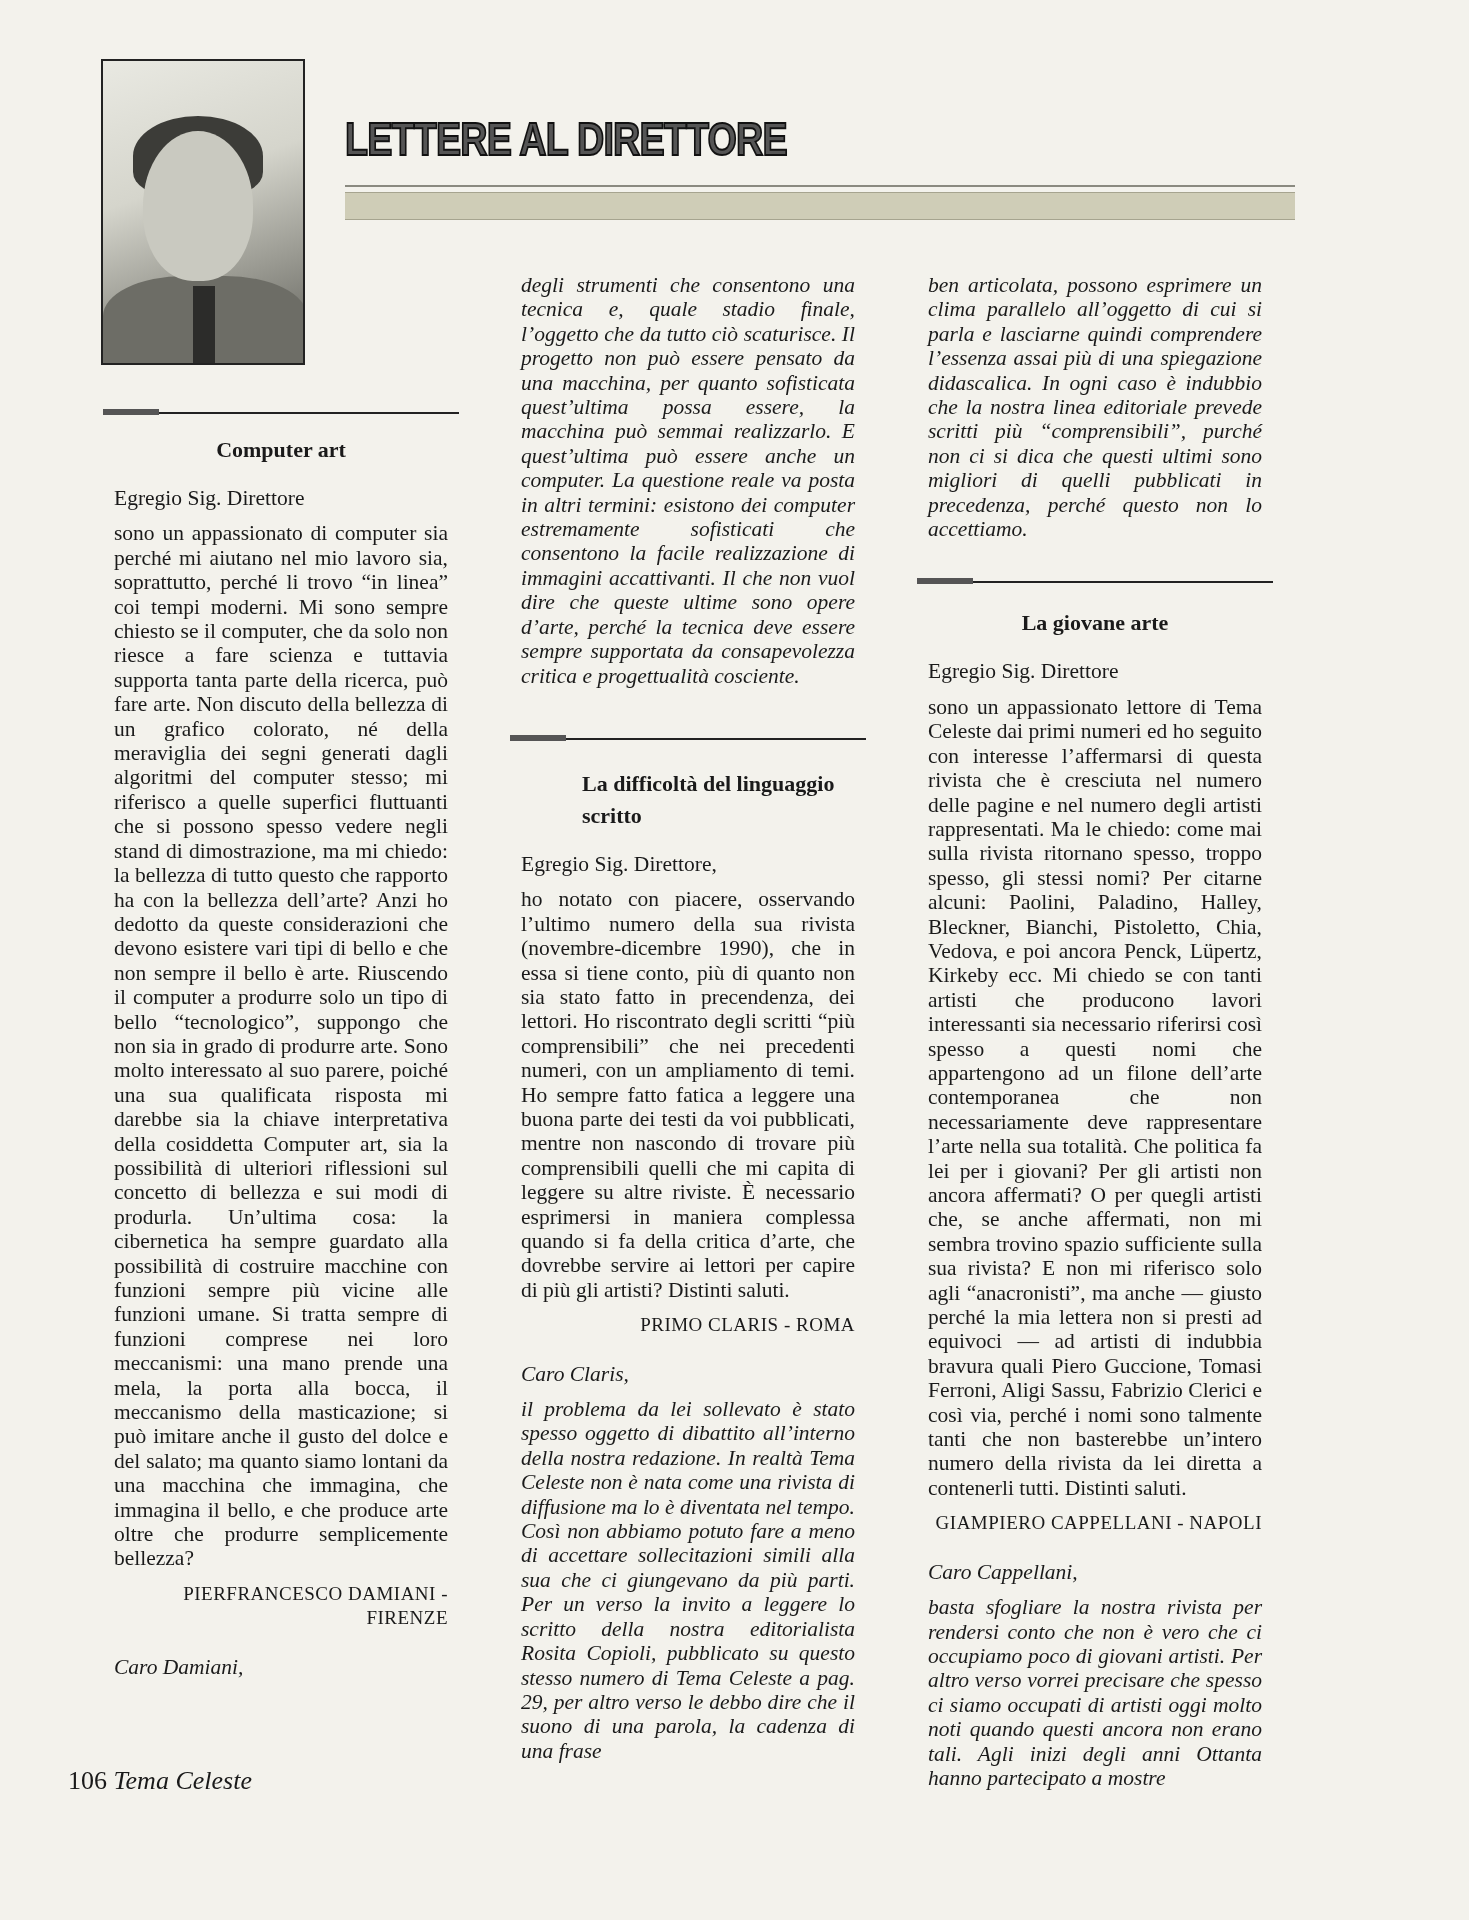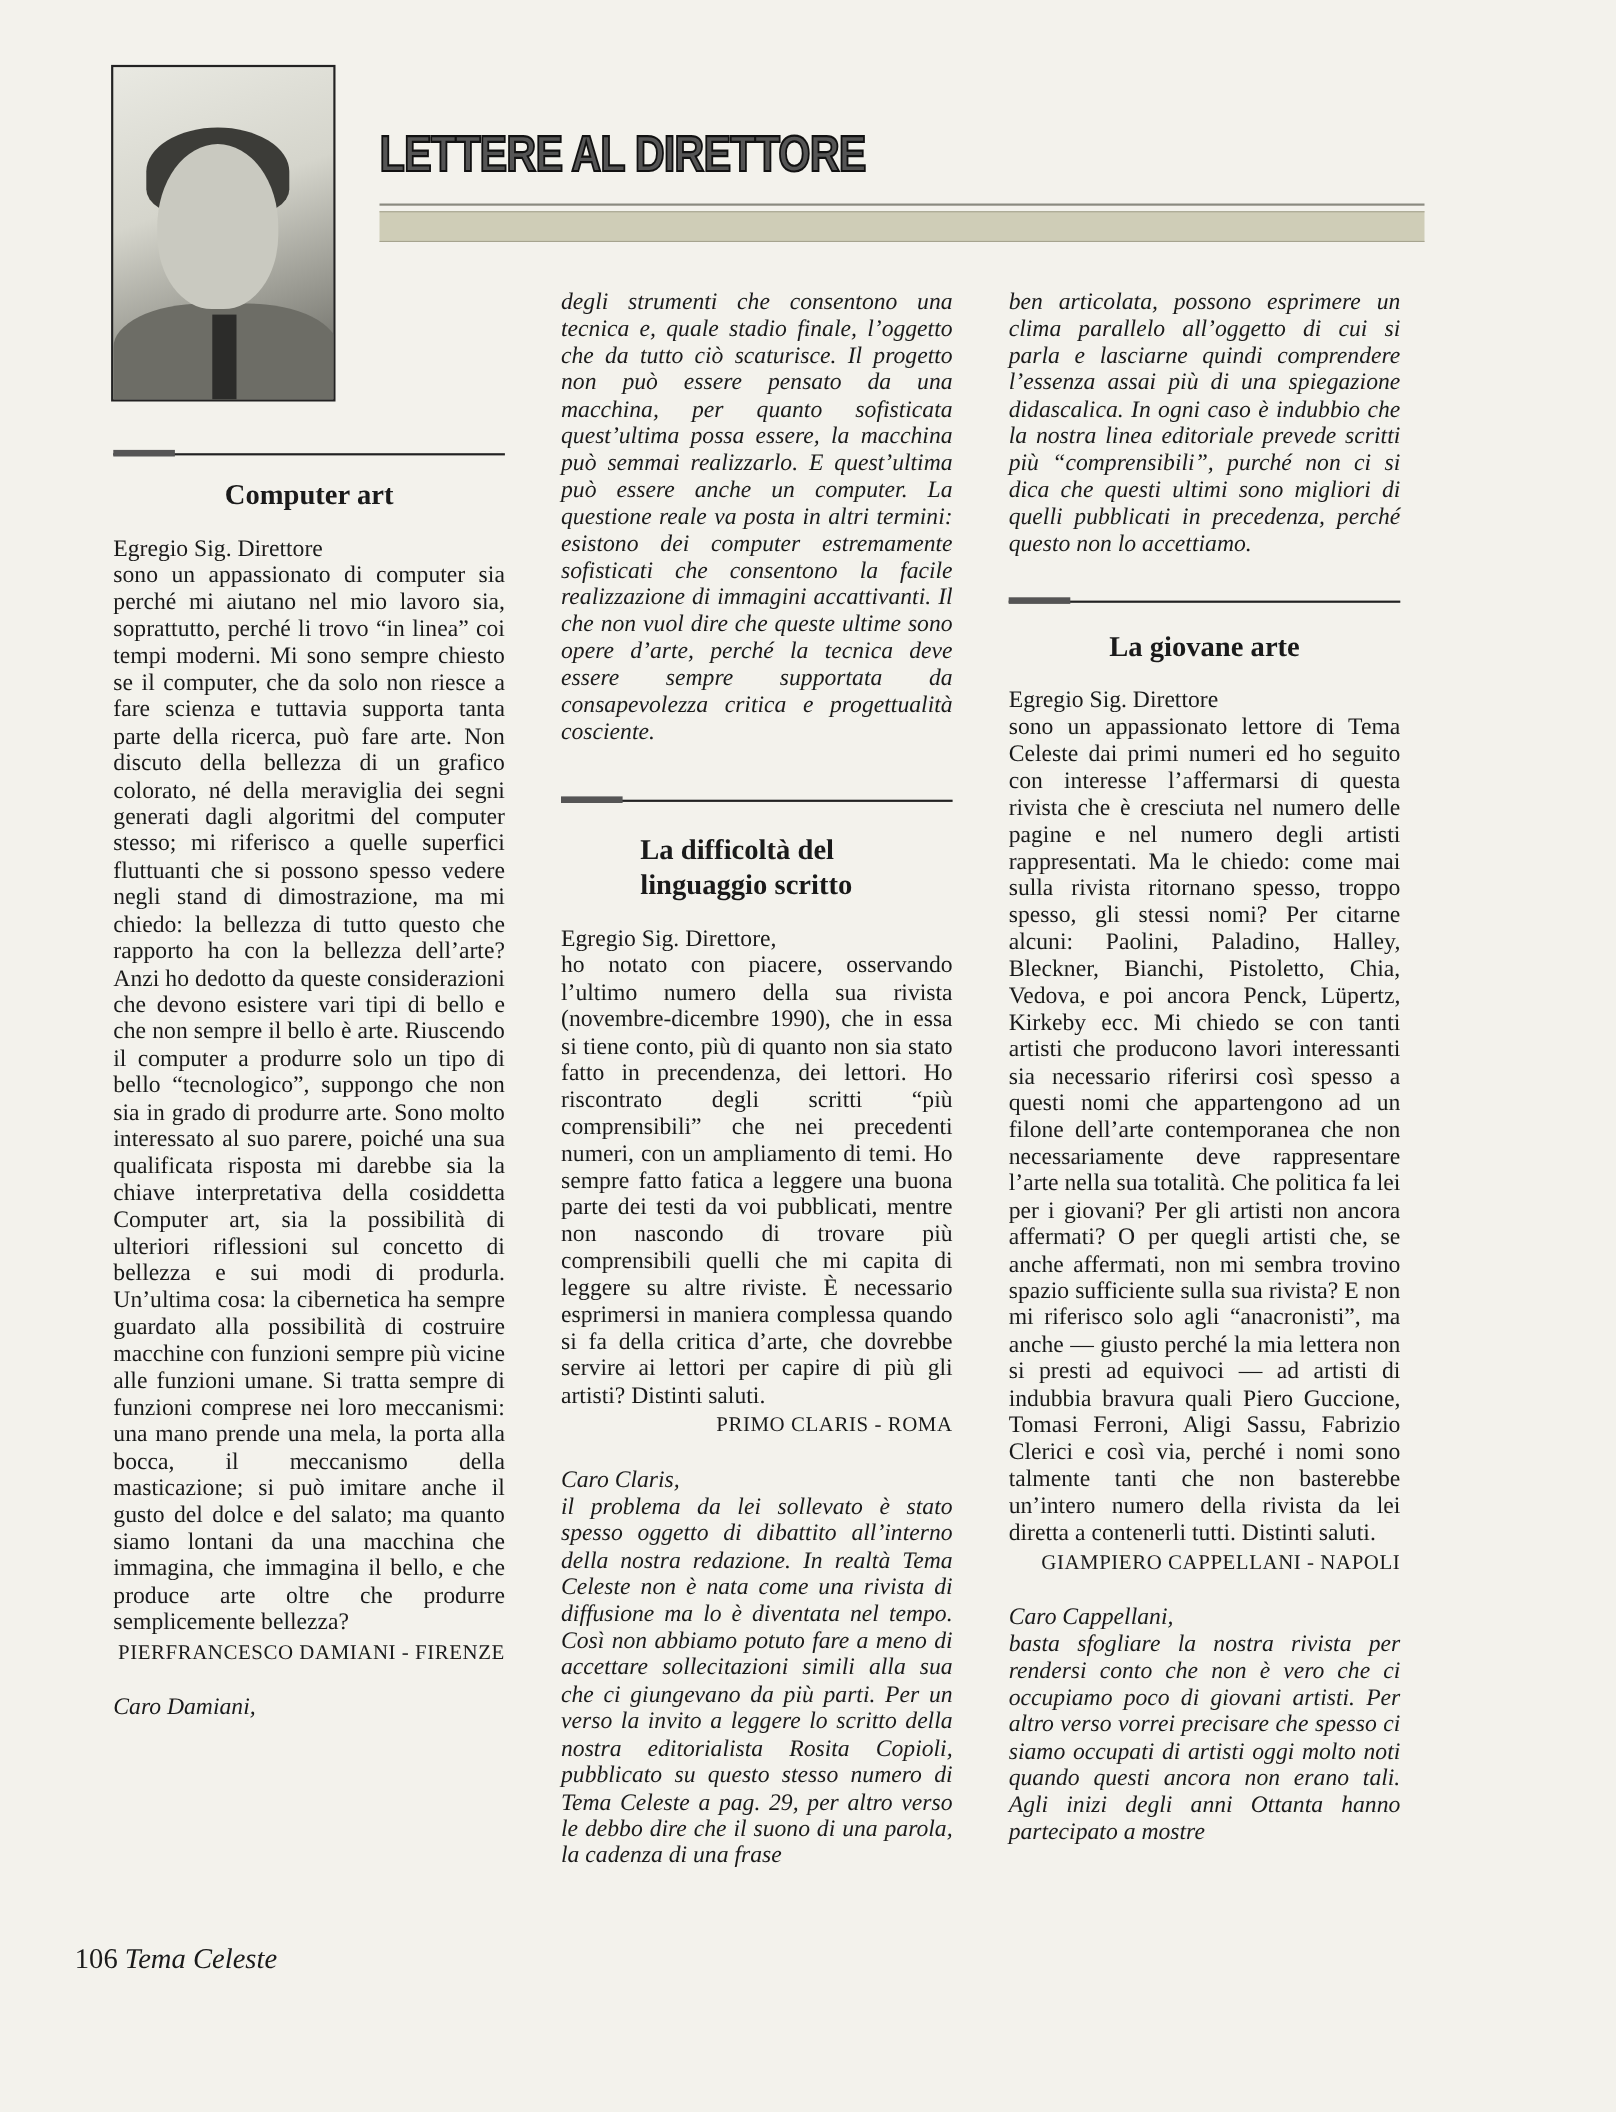--- a/index.html
+++ b/index.html
@@ -6,25 +6,25 @@
   body{width:1469px;height:1920px;background:#f3f2ec;position:relative;overflow:hidden;font-family:"Liberation Serif","DejaVu Serif",serif;color:#1a1a1a;}
   .photo{position:absolute;left:101px;top:59px;width:204px;height:306px;border:2px solid #222;background:linear-gradient(160deg,#e9e9e2 0%,#d5d5cc 40%,#9a9a92 70%,#5e5e58 100%);box-sizing:border-box;overflow:hidden;}
   .photo .head{position:absolute;left:40px;top:70px;width:110px;height:150px;border-radius:50% 50% 45% 45%;background:#c9c9c0;}
   .photo .hair{position:absolute;left:30px;top:55px;width:130px;height:80px;border-radius:50% 50% 30% 30%;background:#3c3c38;}
   .photo .body{position:absolute;left:0;top:215px;width:204px;height:100px;background:#6d6d66;border-radius:40% 40% 0 0;}
   .photo .tie{position:absolute;left:90px;top:225px;width:22px;height:90px;background:#2c2c2a;}
   .title{position:absolute;left:345px;top:112px;font-family:"Liberation Sans","DejaVu Sans",sans-serif;font-weight:bold;font-size:46px;letter-spacing:-1px;color:#555;-webkit-text-stroke:2px #111;transform:scaleX(0.82);transform-origin:left;}
   .rule-thin{position:absolute;left:345px;top:185px;width:950px;height:2px;background:#8a8a80;}
   .rule-band{position:absolute;left:345px;top:192px;width:950px;height:26px;background:#cfcdb7;border-top:1px solid #a6a48f;border-bottom:1px solid #a6a48f;}
   .col{position:absolute;width:356px;font-size:21.5px;line-height:24.4px;text-align:justify;}
-  .col p{margin:0;}
+  .col p{margin:11px;}
   .col .it{font-style:italic;}
   .sep{position:relative;height:2px;background:#222;margin:0 0 0 0;}
   .sep::before{content:"";position:absolute;left:0;top:-3px;width:56px;height:6px;background:#555;}
-  .heading{font-weight:bold;font-size:26px;line-height:32px;text-align:center;}
+  .heading{font-weight:bold;font-size:22px;line-height:32px;text-align:center;}
   .sig{font-size:19px;letter-spacing:0.5px;text-align:right;}
   .footer{position:absolute;left:68px;top:1766px;font-size:26px;}
   .footer .it{font-style:italic;}
 </style>
 </head>
 <body>
 
 <div class="photo">
   <div class="body"></div>
     <div class="tie"></div>

